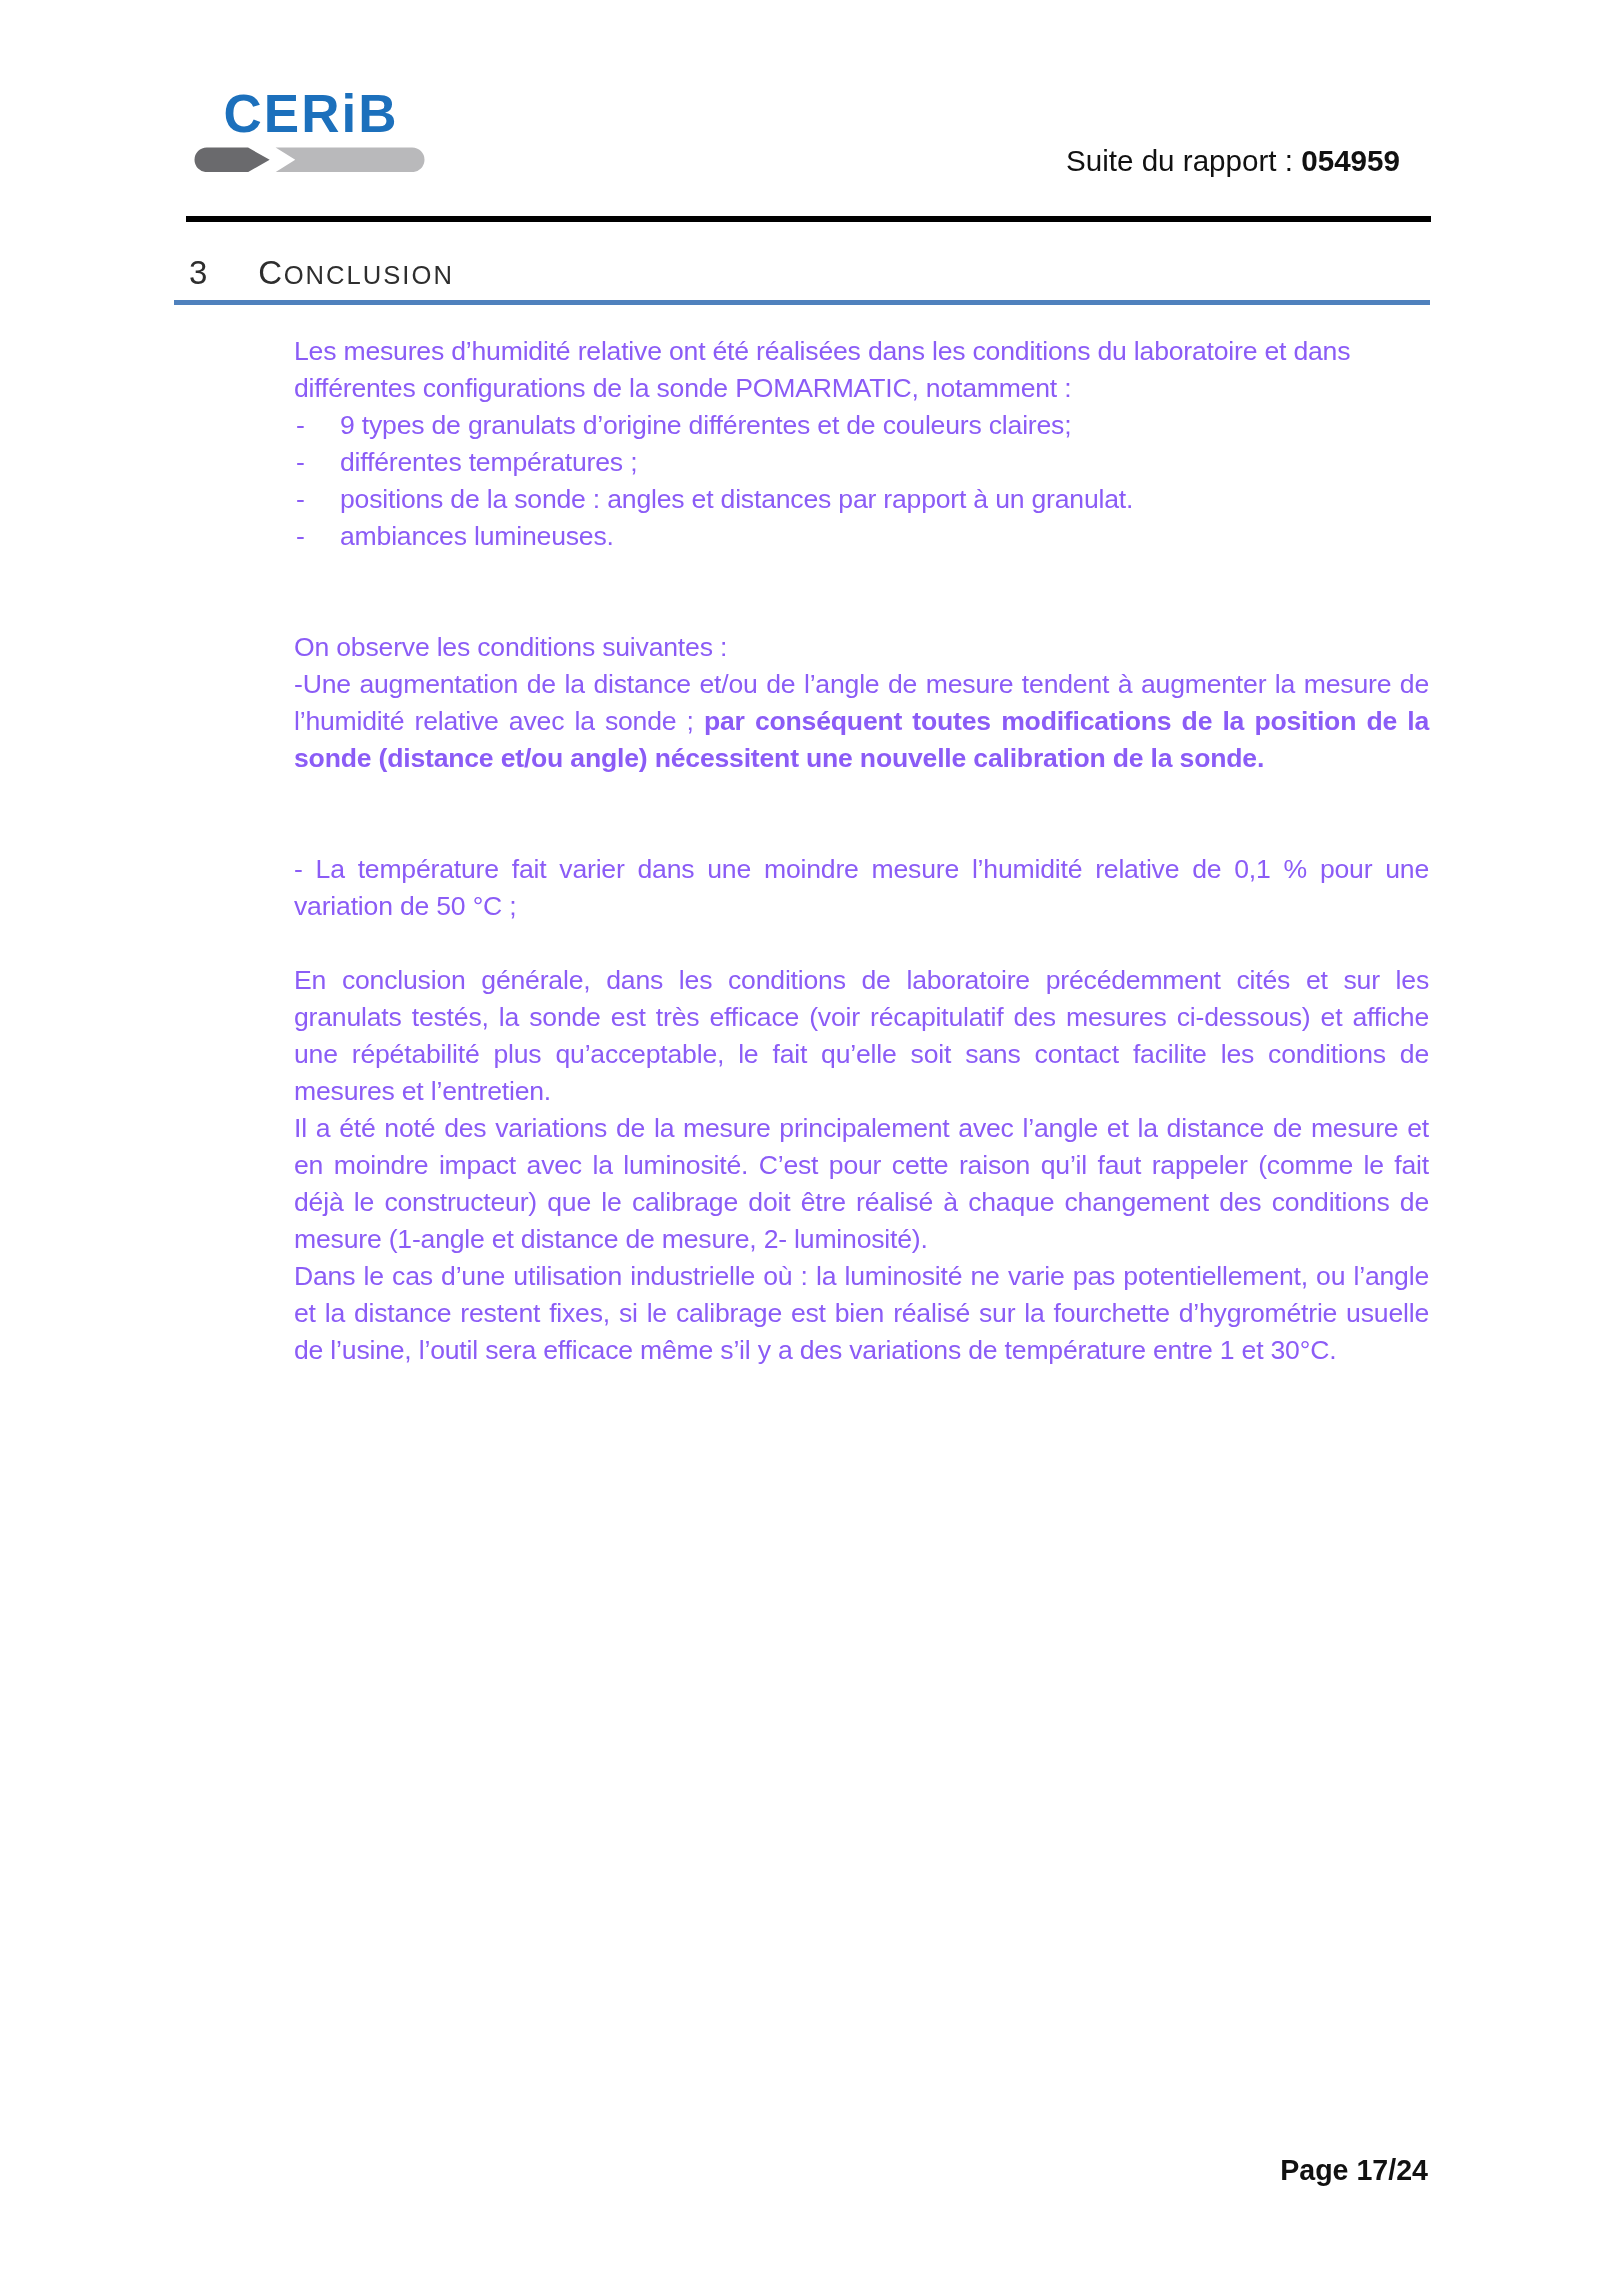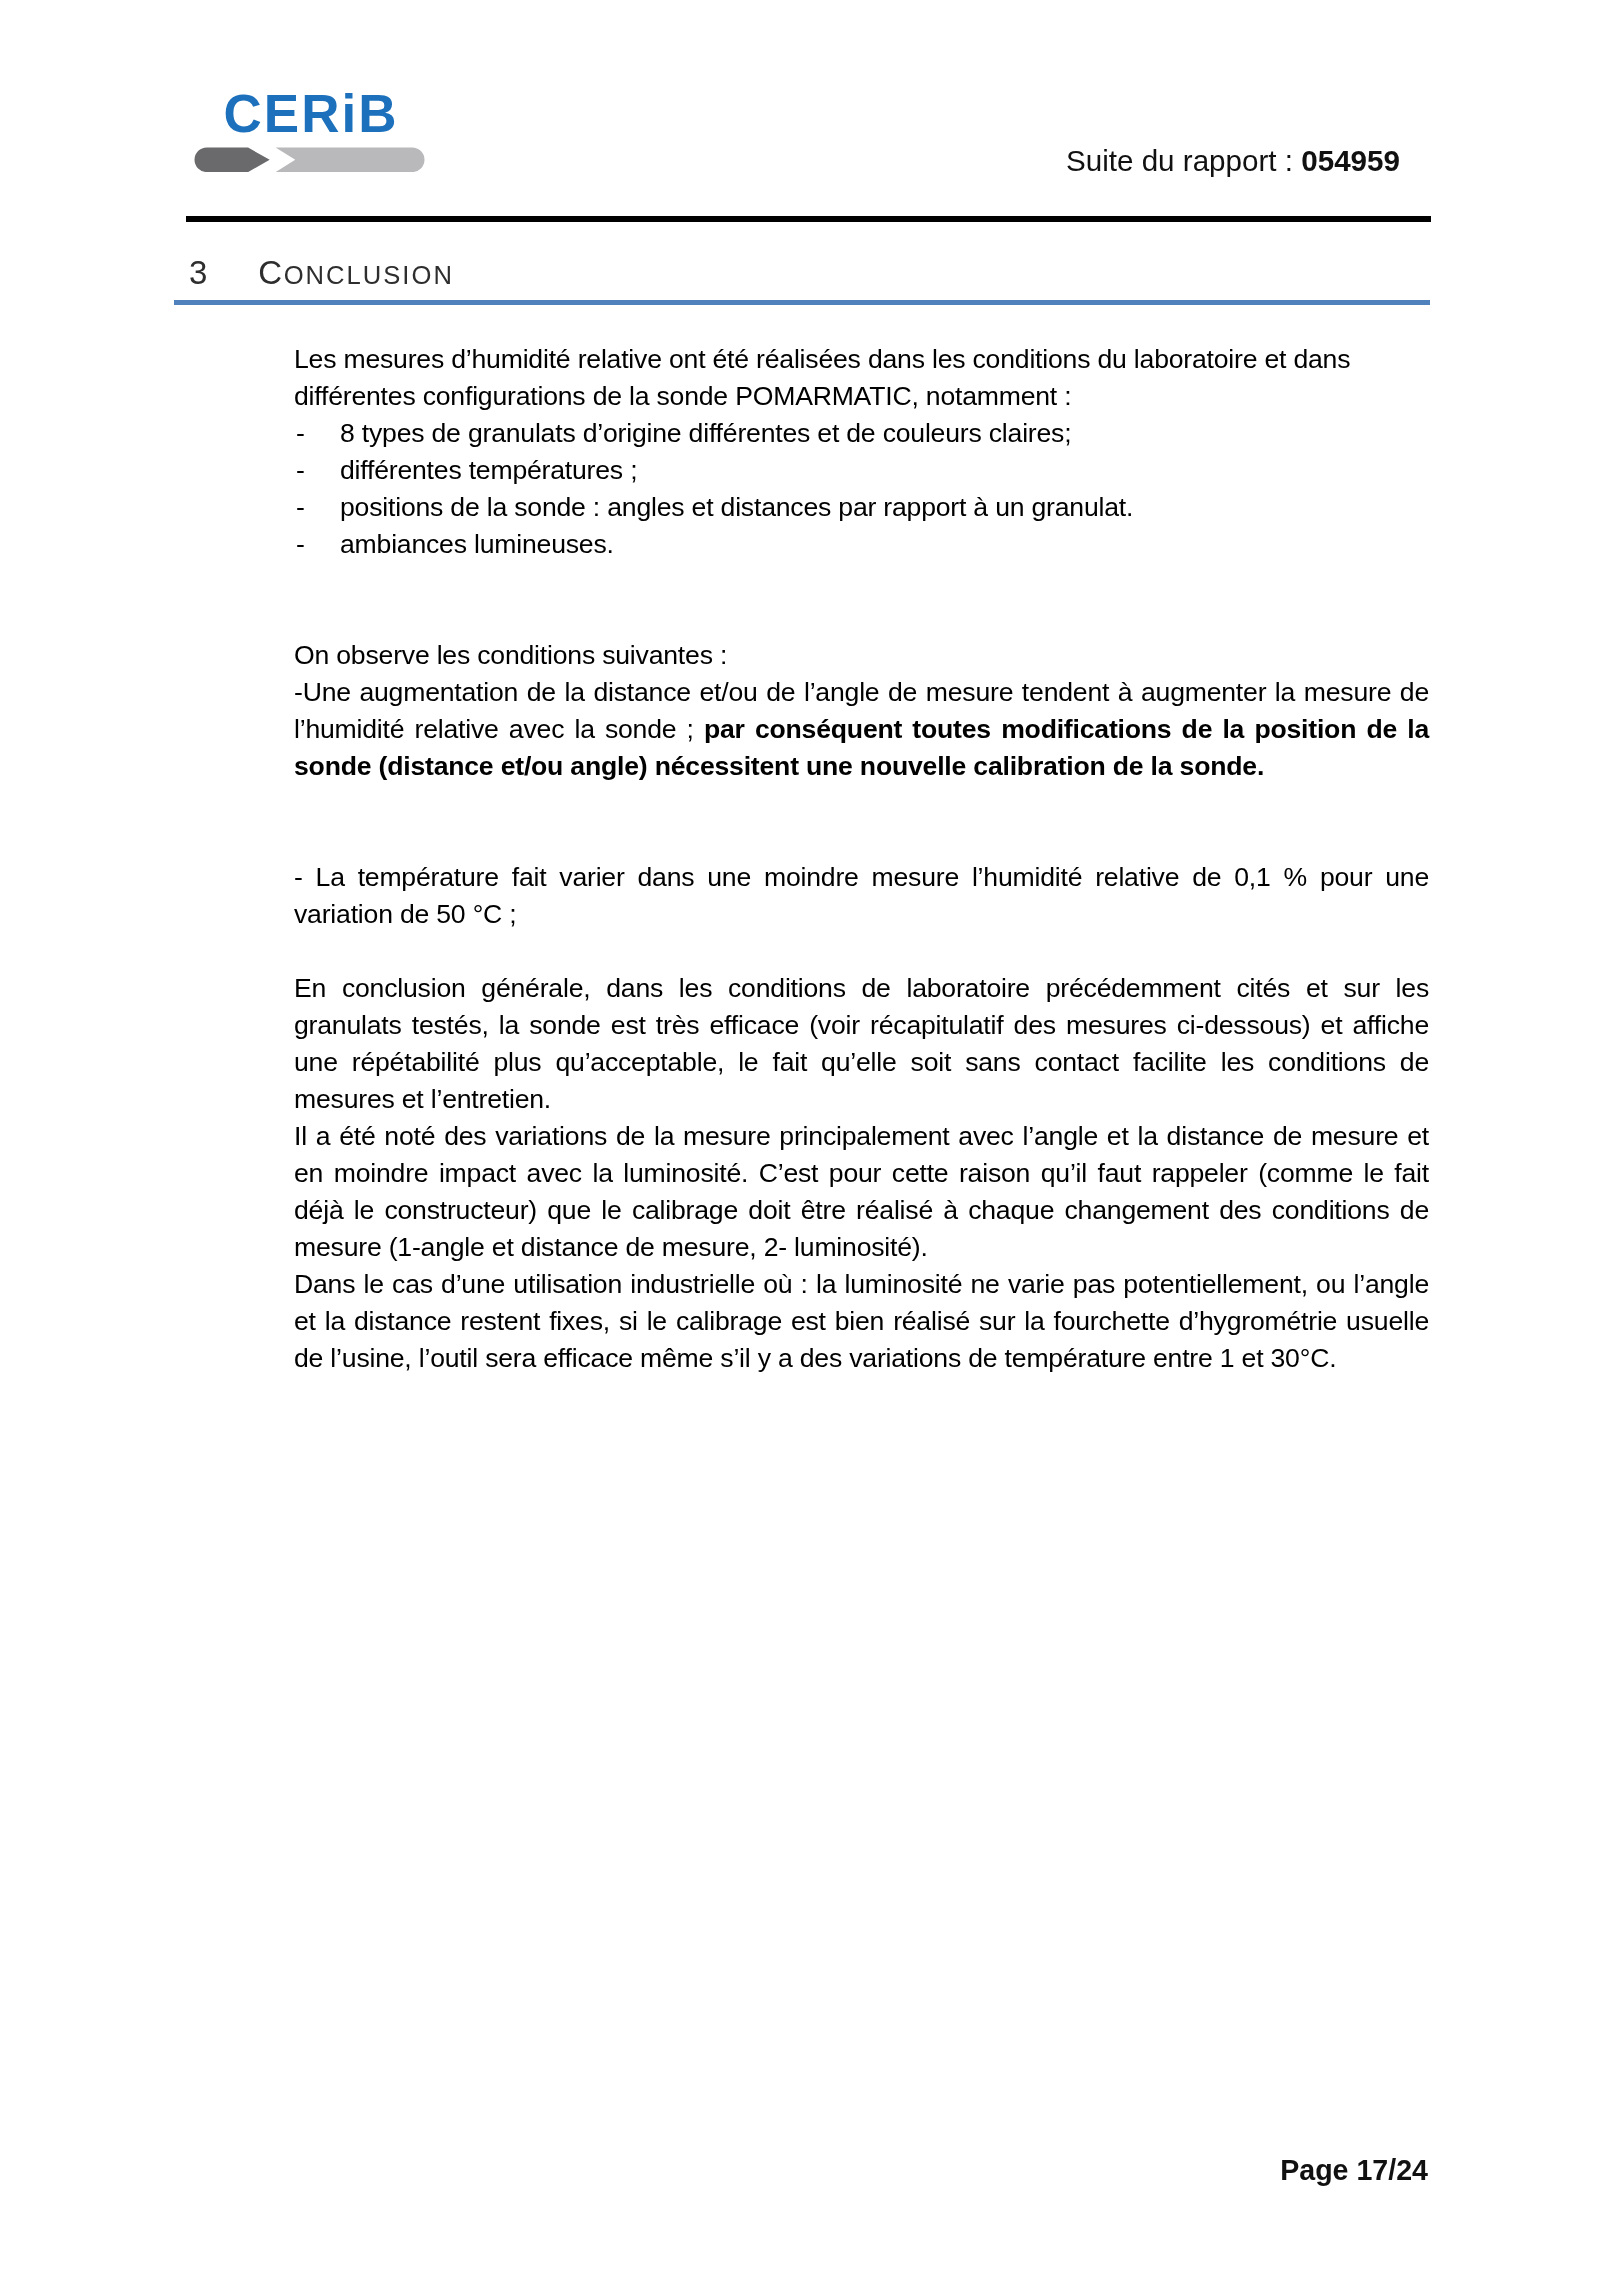--- a/index.html
+++ b/index.html
@@ -29,22 +29,22 @@
     position:absolute;left:189px;top:254px;display:flex;align-items:baseline;
     color:#2e2e2e;font-weight:400;
   }
   .sec-num{font-size:33px;}
   .sec-title{margin-left:51px;font-size:33px;letter-spacing:1.5px;}
   .sec-title .rest{font-size:25.6px;letter-spacing:2px;}
   .heading-rule{position:absolute;left:174px;top:300px;width:1256px;height:4.9px;background:#4F81BD;}
 
   
   .body-col{
-    position:absolute;left:294px;top:341px;width:1135px;
-    font-size:26.6px;line-height:37px;color:#000000;letter-spacing:-0.2px;
+    position:absolute;left:294px;top:333px;width:1135px;
+    font-size:26.6px;line-height:37px;color:#8b5cf6;letter-spacing:-0.2px;
   }
   .body-col p{margin:0;}
   .just{text-align:justify;}
   .gap{height:37px;}
   .bullet{display:flex;}
   .bullet .dash{width:46px;flex:0 0 46px;padding-left:2px;box-sizing:border-box;}
   .bullet .btext{flex:1;}
   strong{font-weight:700;}
 
   
@@ -78,21 +78,21 @@
   </div>
   <div class="heading-rule"></div>
 
   <main class="body-col">
 
     <p>Les mesures d’humidité relative ont été réalisées dans les conditions du laboratoire et dans différentes configurations de la sonde POMARMATIC, notamment :</p>
 
     <div class="bullets">
       <div class="bullet">
         <span class="dash">-</span>
-        <span class="btext">8 types de granulats d’origine différentes et de couleurs claires;</span>
+        <span class="btext">9 types de granulats d’origine différentes et de couleurs claires;</span>
       </div>
       <div class="bullet">
         <span class="dash">-</span>
         <span class="btext">différentes températures ;</span>
       </div>
       <div class="bullet">
         <span class="dash">-</span>
         <span class="btext">positions de la sonde : angles et distances par rapport à un granulat.</span>
       </div>
       <div class="bullet">

